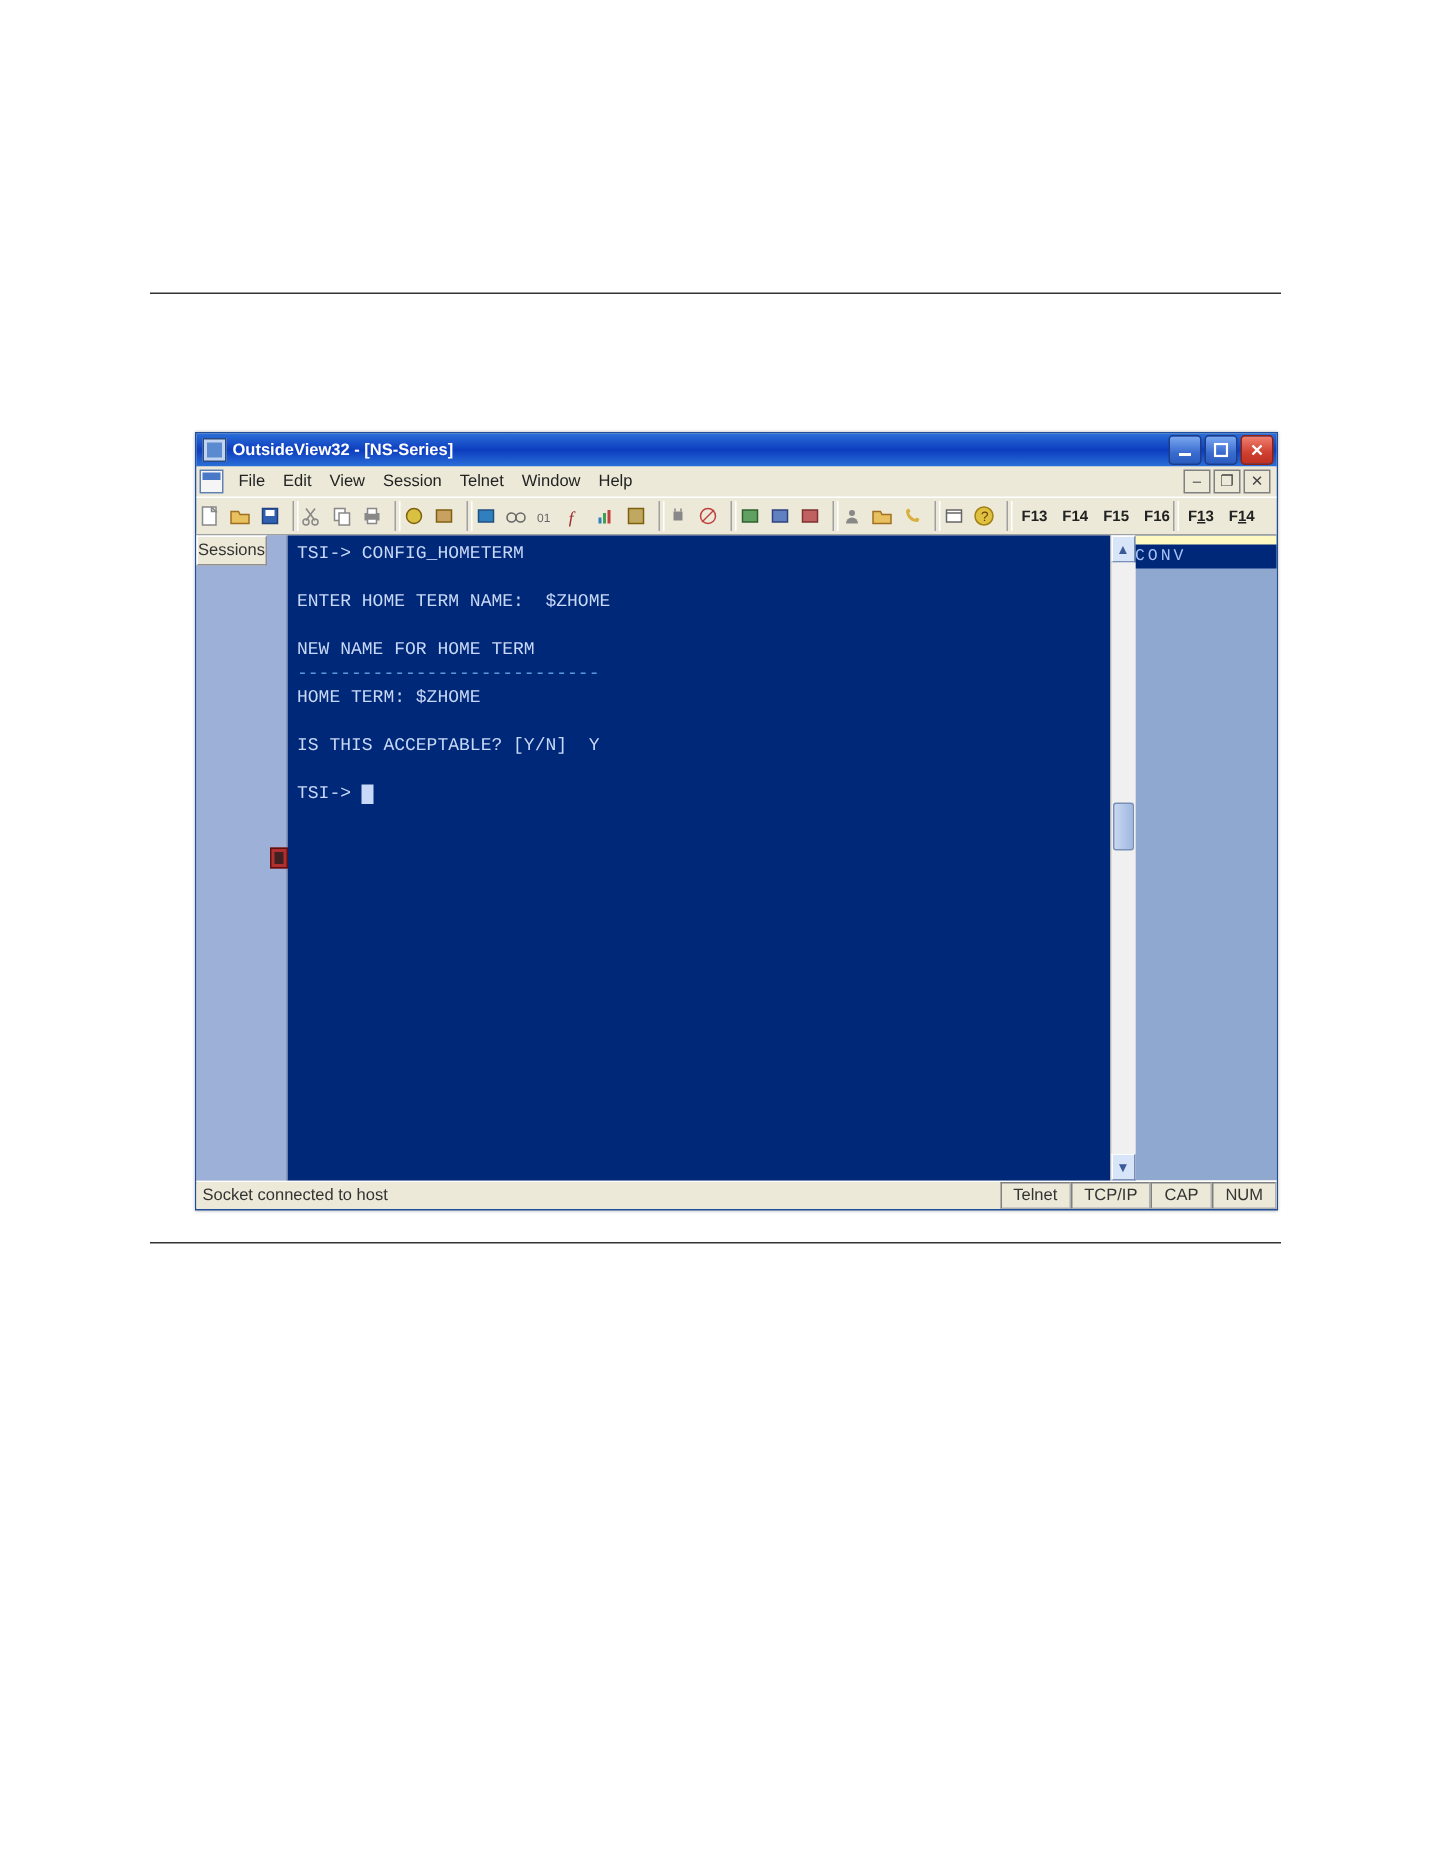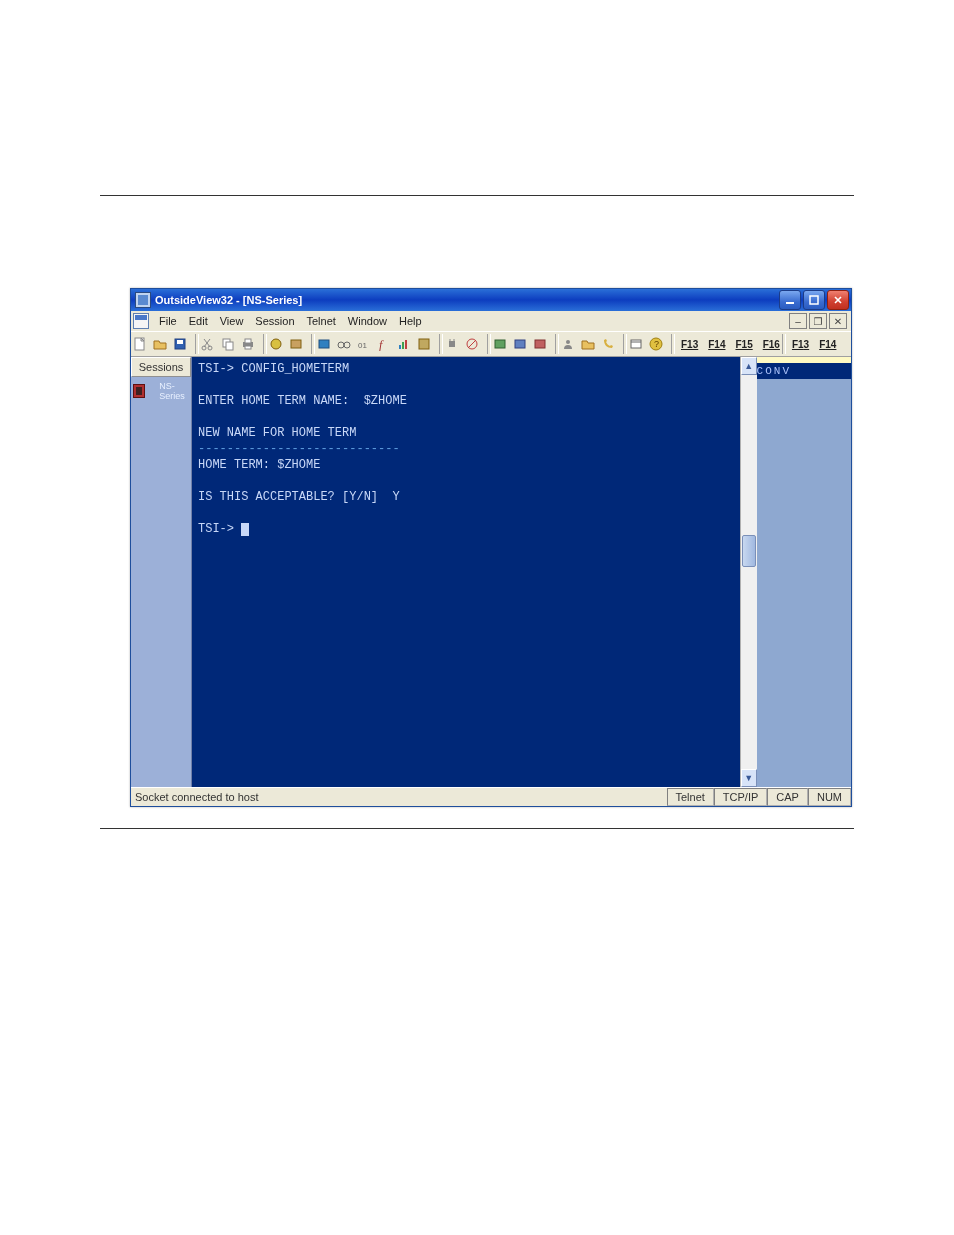--- a/index.html
+++ b/index.html
@@ -156,35 +156,34 @@
     margin: 0 2px;
   }
   .fkeys {
     margin-left: 4px;
     font-size: 10px;
     font-weight: bold;
     color: #222;
     display:flex;
     gap:10px;
     align-items:center;
-    text-decoration:underline;
   }
   .fkeys span { cursor:pointer; }
   .fkeys .u { text-decoration: underline; }
   .workspace {
     display: flex;
     height: 430px;
     background: #8ea8d0;
   }
   .sidebar {
     width: 60px;
     background: #9cb0d8;
     border-right: 1px solid #7080a8;
     display:flex;
-    flex-direction:column;
+    justify-content:space-between;
   }
   .side-tab {
     background: #ece9d8;
     border: 1px solid #909090;
     border-top: 1px solid #fff;
     border-left: 1px solid #fff;
     font-size: 11px;
     color:#333;
     text-align:center;
     height: 18px;

